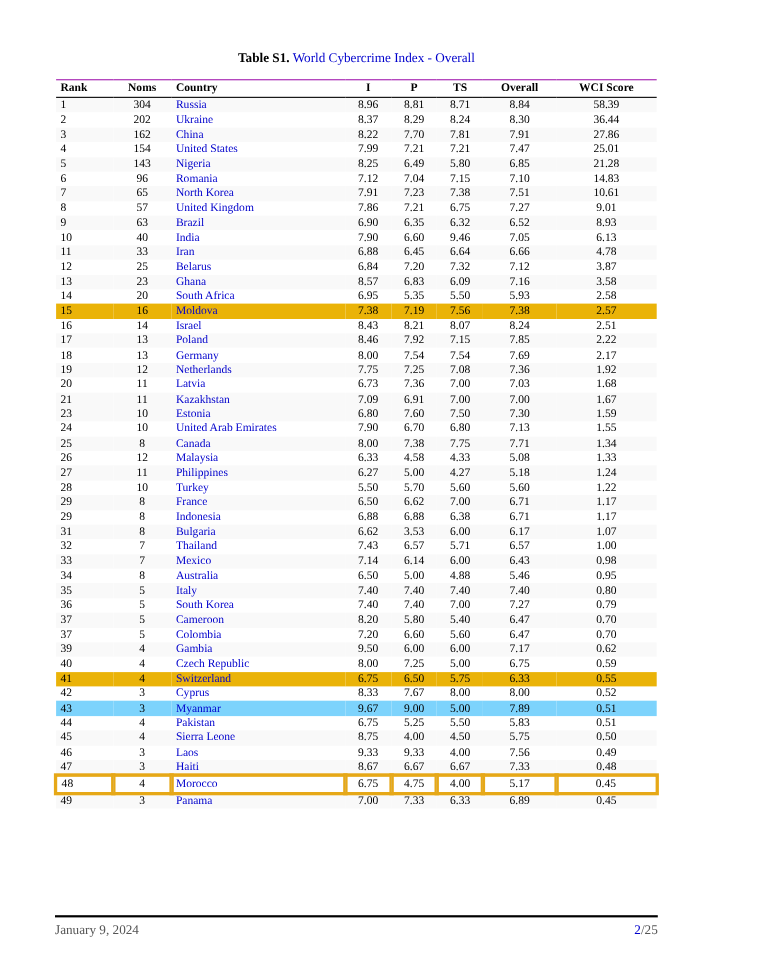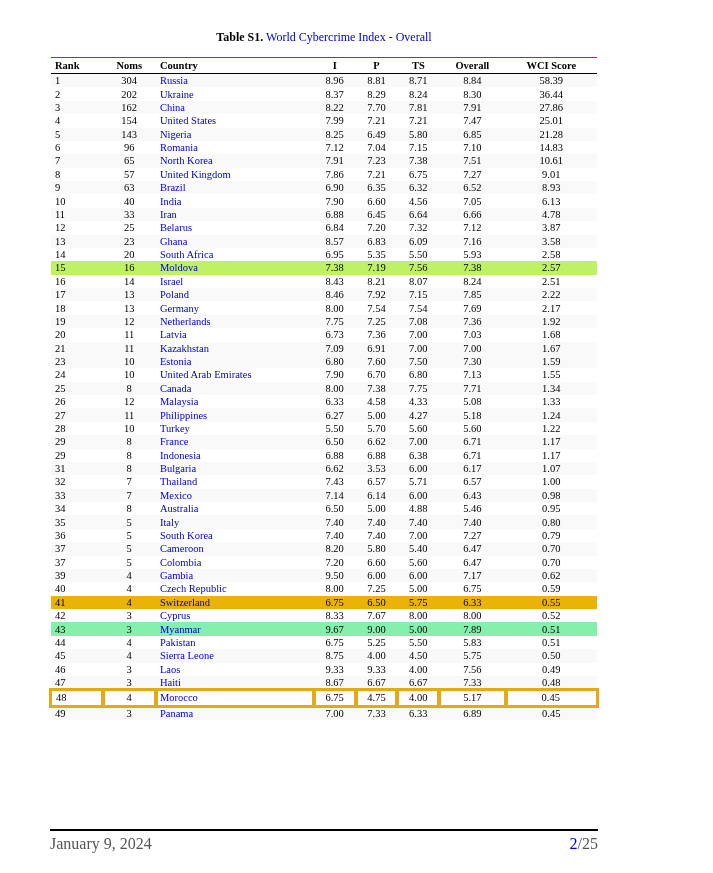--- a/index.html
+++ b/index.html
@@ -9,21 +9,21 @@
       font-size: 11px;
       color: #000;
       width: 713px;
       min-height: 873px;
       position: relative;
     }
     .page {
       width: 648px;
       min-height: 873px;
       background: #fff;
-      padding: 30px 50px 40px 50px;
+      padding: 45px 50px 40px 50px;
       position: relative;
     }
     .table-title {
       text-align: center;
       margin-bottom: 12px;
       font-size: 12px;
     }
     .table-title .table-label {
       font-weight: bold;
     }
@@ -67,21 +67,21 @@
       border-bottom: none;
     }
     .footer {
       position: absolute;
       bottom: 20px;
       left: 50px;
       right: 50px;
       display: flex;
       justify-content: space-between;
       align-items: center;
-      font-size: 16px;
+      font-size: 12px;
       border-top: 2px solid #000;
       padding-top: 4px;
     }
     .footer .date {
       color: #555;
     }
     .footer .page-num {
       color: #555;
     }
     .footer .page-num .current {
@@ -201,21 +201,21 @@
           <td>6.32</td>
           <td>6.52</td>
           <td>8.93</td>
         </tr>
         <tr>
           <td class="left">10</td>
           <td>40</td>
           <td class="country-link">India</td>
           <td>7.90</td>
           <td>6.60</td>
-          <td>4.56</td>
+          <td>9.46</td>
           <td>7.05</td>
           <td>6.13</td>
         </tr>
         <tr style="background-color: rgb(249, 249, 249);">
           <td class="left">11</td>
           <td>33</td>
           <td class="country-link">Iran</td>
           <td>6.88</td>
           <td>6.45</td>
           <td>6.64</td>
@@ -245,21 +245,21 @@
         <tr>
           <td class="left">14</td>
           <td>20</td>
           <td class="country-link">South Africa</td>
           <td>6.95</td>
           <td>5.35</td>
           <td>5.50</td>
           <td>5.93</td>
           <td>2.58</td>
         </tr>
-        <tr style="background-color: #bef264;">
+        <tr style="background-color: #eab308;">
           <td class="left">15</td>
           <td>16</td>
           <td class="country-link">Moldova</td>
           <td>7.38</td>
           <td>7.19</td>
           <td>7.56</td>
           <td>7.38</td>
           <td>2.57</td>
         </tr>
         <tr>
@@ -515,21 +515,21 @@
         <tr>
           <td class="left">42</td>
           <td>3</td>
           <td class="country-link">Cyprus</td>
           <td>8.33</td>
           <td>7.67</td>
           <td>8.00</td>
           <td>8.00</td>
           <td>0.52</td>
         </tr>
-        <tr style="background-color: #86efac; margin-top: 16px;">
+        <tr style="background-color: #7dd3fc; margin-top: 16px;">
           <td class="left">43</td>
           <td>3</td>
           <td class="country-link">Myanmar</td>
           <td>9.67</td>
           <td>9.00</td>
           <td>5.00</td>
           <td>7.89</td>
           <td>0.51</td>
         </tr>
         <tr>

